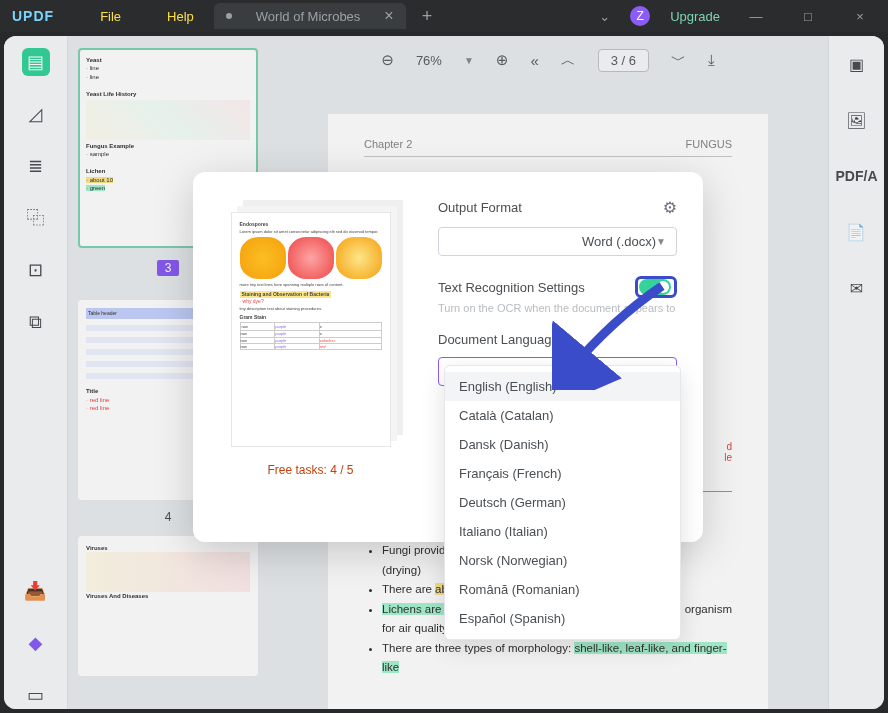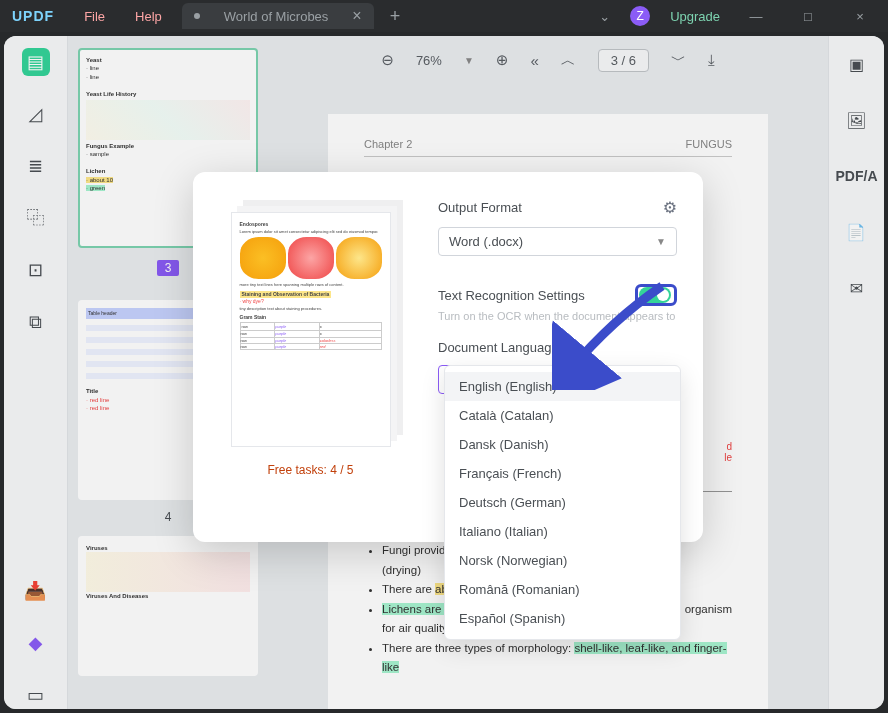--- a/index.html
+++ b/index.html
@@ -2,21 +2,21 @@
 <html><head>
 <meta charset="utf-8">
 <style>
   * { box-sizing: border-box; margin: 0; padding: 0; font-family: -apple-system, BlinkMacSystemFont, "Segoe UI", Arial, sans-serif; }
   body { width: 888px; height: 713px; background: #2a2c2e; overflow: hidden; position: relative; }
 
   
   .titlebar { height: 32px; background: #2a2c2e; display: flex; align-items: center; color: #9aa0a4; font-size: 13px; }
   .logo { color: #7dd3fc; font-weight: 600; margin-left: 12px; font-size: 14px; letter-spacing: 1px; }
   .menu-items { display: flex; gap: 30px; margin-left: 30px; }
-  .menu-item { color: #fca5a5; cursor: pointer; }
+  .menu-item { color: #fde047; cursor: pointer; margin-left: 16px; }
   .tab { display: flex; align-items: center; background: #3a3d40; border-radius: 6px 6px 0 0; margin-left: 20px; padding: 4px 12px; gap: 24px; }
   .tab-close { color: #9aa0a4; font-size: 16px; cursor: pointer; }
   .add-tab { margin-left: 16px; color: #9aa0a4; font-size: 18px; cursor: pointer; }
   .title-right { margin-left: auto; display: flex; align-items: center; gap: 20px; padding-right: 12px; }
   .chevron-d { color: #9aa0a4; }
   .avatar { width: 20px; height: 20px; border-radius: 50%; background: #8b5cf6; color: #fff; display: flex; align-items: center; justify-content: center; font-size: 12px; }
   .upgrade { color: #7dd3b0; }
   .win-btn { width: 32px; text-align: center; color: #9aa0a4; cursor: pointer; }
 
   
@@ -57,21 +57,21 @@
   .modal { position: absolute; left: 193px; top: 172px; width: 510px; height: 370px; background: #fff; border-radius: 12px; box-shadow: 0 10px 40px rgba(0,0,0,0.18); display: flex; overflow: visible; }
   .modal-left { width: 235px; display: flex; flex-direction: column; align-items: center; padding: 40px 20px 20px; }
   .thumb-stack { width: 160px; height: 235px; background: #fff; border: 1px solid #e5e7eb; box-shadow: 6px -6px 0 #f4f4f5, 12px -12px 0 #efeff0; font-size: 5px; padding: 8px; color: #444; line-height: 1.3; position: relative; }
   .free-tasks { color: #c2410c; font-size: 12px; margin-top: 16px; }
 
   .modal-right { flex: 1; padding: 26px 26px 10px 10px; position: relative; }
   .mr-row-h { display: flex; justify-content: space-between; align-items: center; margin-bottom: 10px; }
   .mr-label { font-size: 13px; color: #4a4f54; }
   .gear { color: #6b7280; font-size: 16px; cursor: pointer; }
 
-  .select-box { border: 1px solid #d1d5db; border-radius: 4px; padding: 6px 10px; font-size: 13px; color: #4a4f54; display: flex; justify-content: space-between; align-items: center; cursor: pointer; margin-bottom: 28px; }
+  .select-box { border: 1px solid #d1d5db; border-radius: 4px; padding: 6px 10px; font-size: 13px; color: #4a4f54; display: flex; justify-content: flex-end; align-items: center; cursor: pointer; margin-bottom: 20px; }
   .select-box.lang { border-color: #8b5cf6; }
   .sel-caret { font-size: 10px; color: #888; }
 
   .toggle-row { display: flex; justify-content: space-between; align-items: center; }
   .ocr-note { font-size: 11px; color: #b8bcc0; margin-top: 4px; margin-bottom: 18px; }
   .toggle-box { width: 42px; height: 22px; border: 3px solid #3b4cca; border-radius: 6px; display: flex; align-items: center; padding: 1px; background: #fff; }
   .toggle { width: 32px; height: 16px; background: #34d399; border-radius: 999px; position: relative; }
   .toggle::after { content: ''; position: absolute; right: 2px; top: 2px; width: 12px; height: 12px; background: #fff; border-radius: 50%; }
 
   .lang-list { position: absolute; left: 444px; top: 365px; width: 237px; background: #fff; border: 1px solid #e5e7eb; border-radius: 6px; box-shadow: 0 8px 24px rgba(0,0,0,0.12); padding: 6px 0; z-index: 50; }

